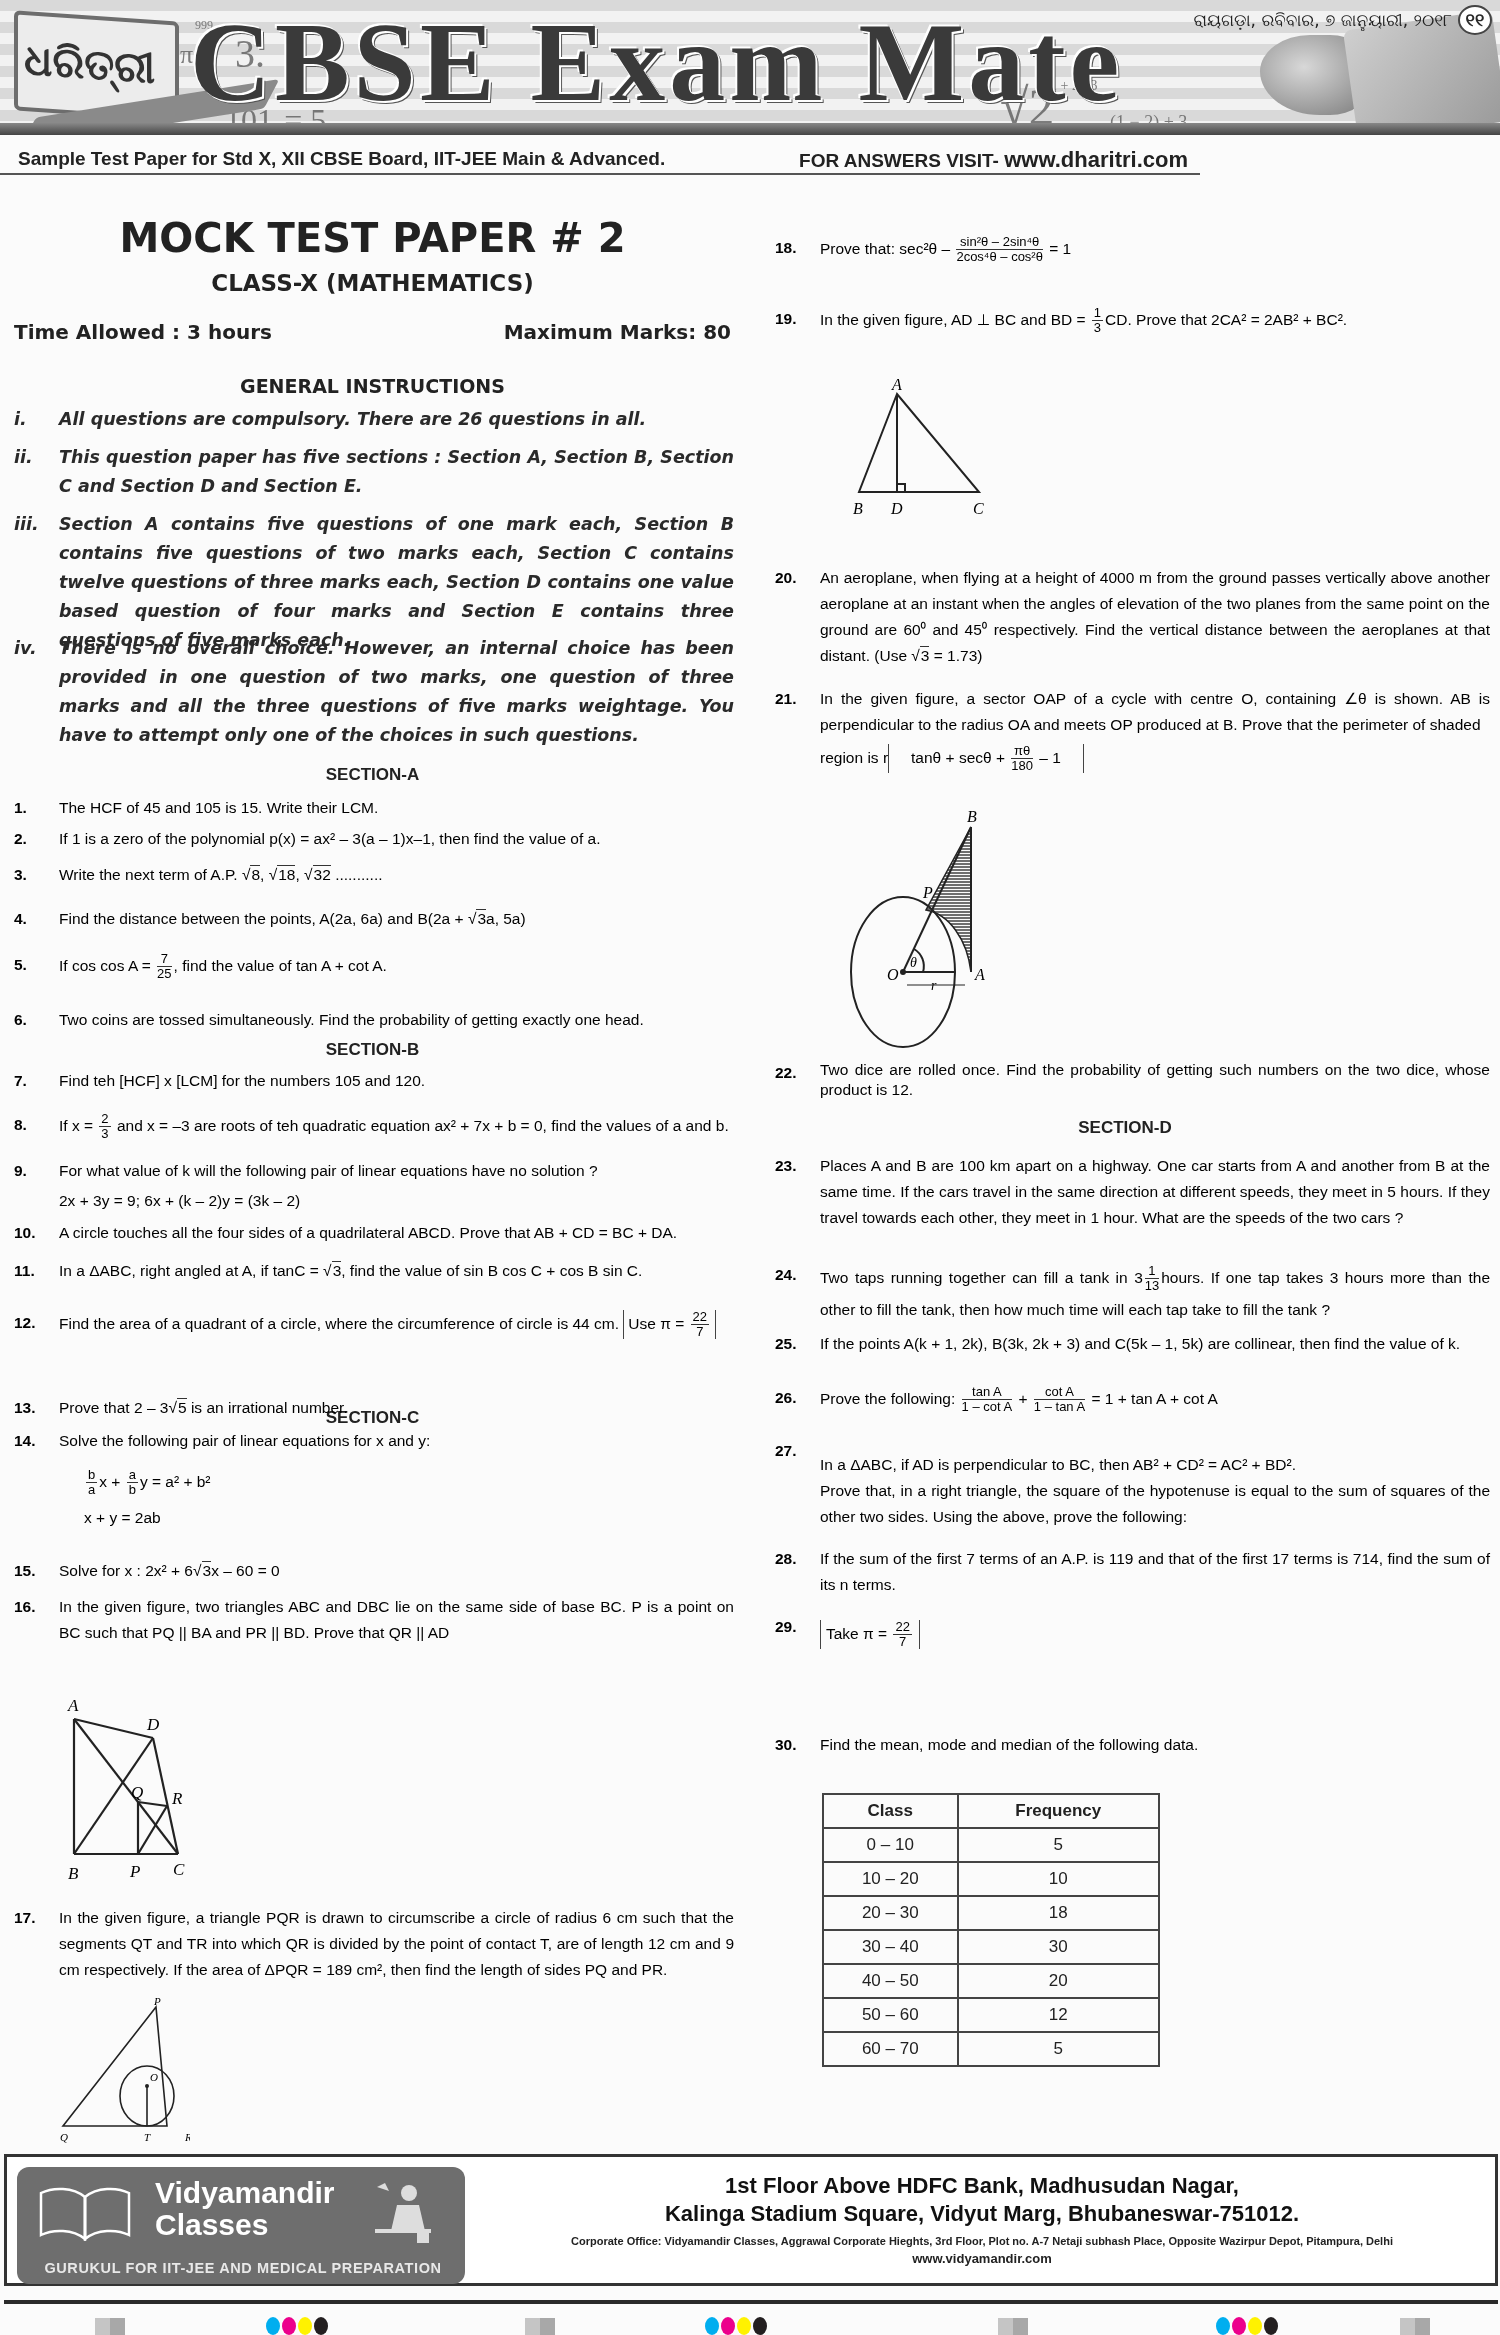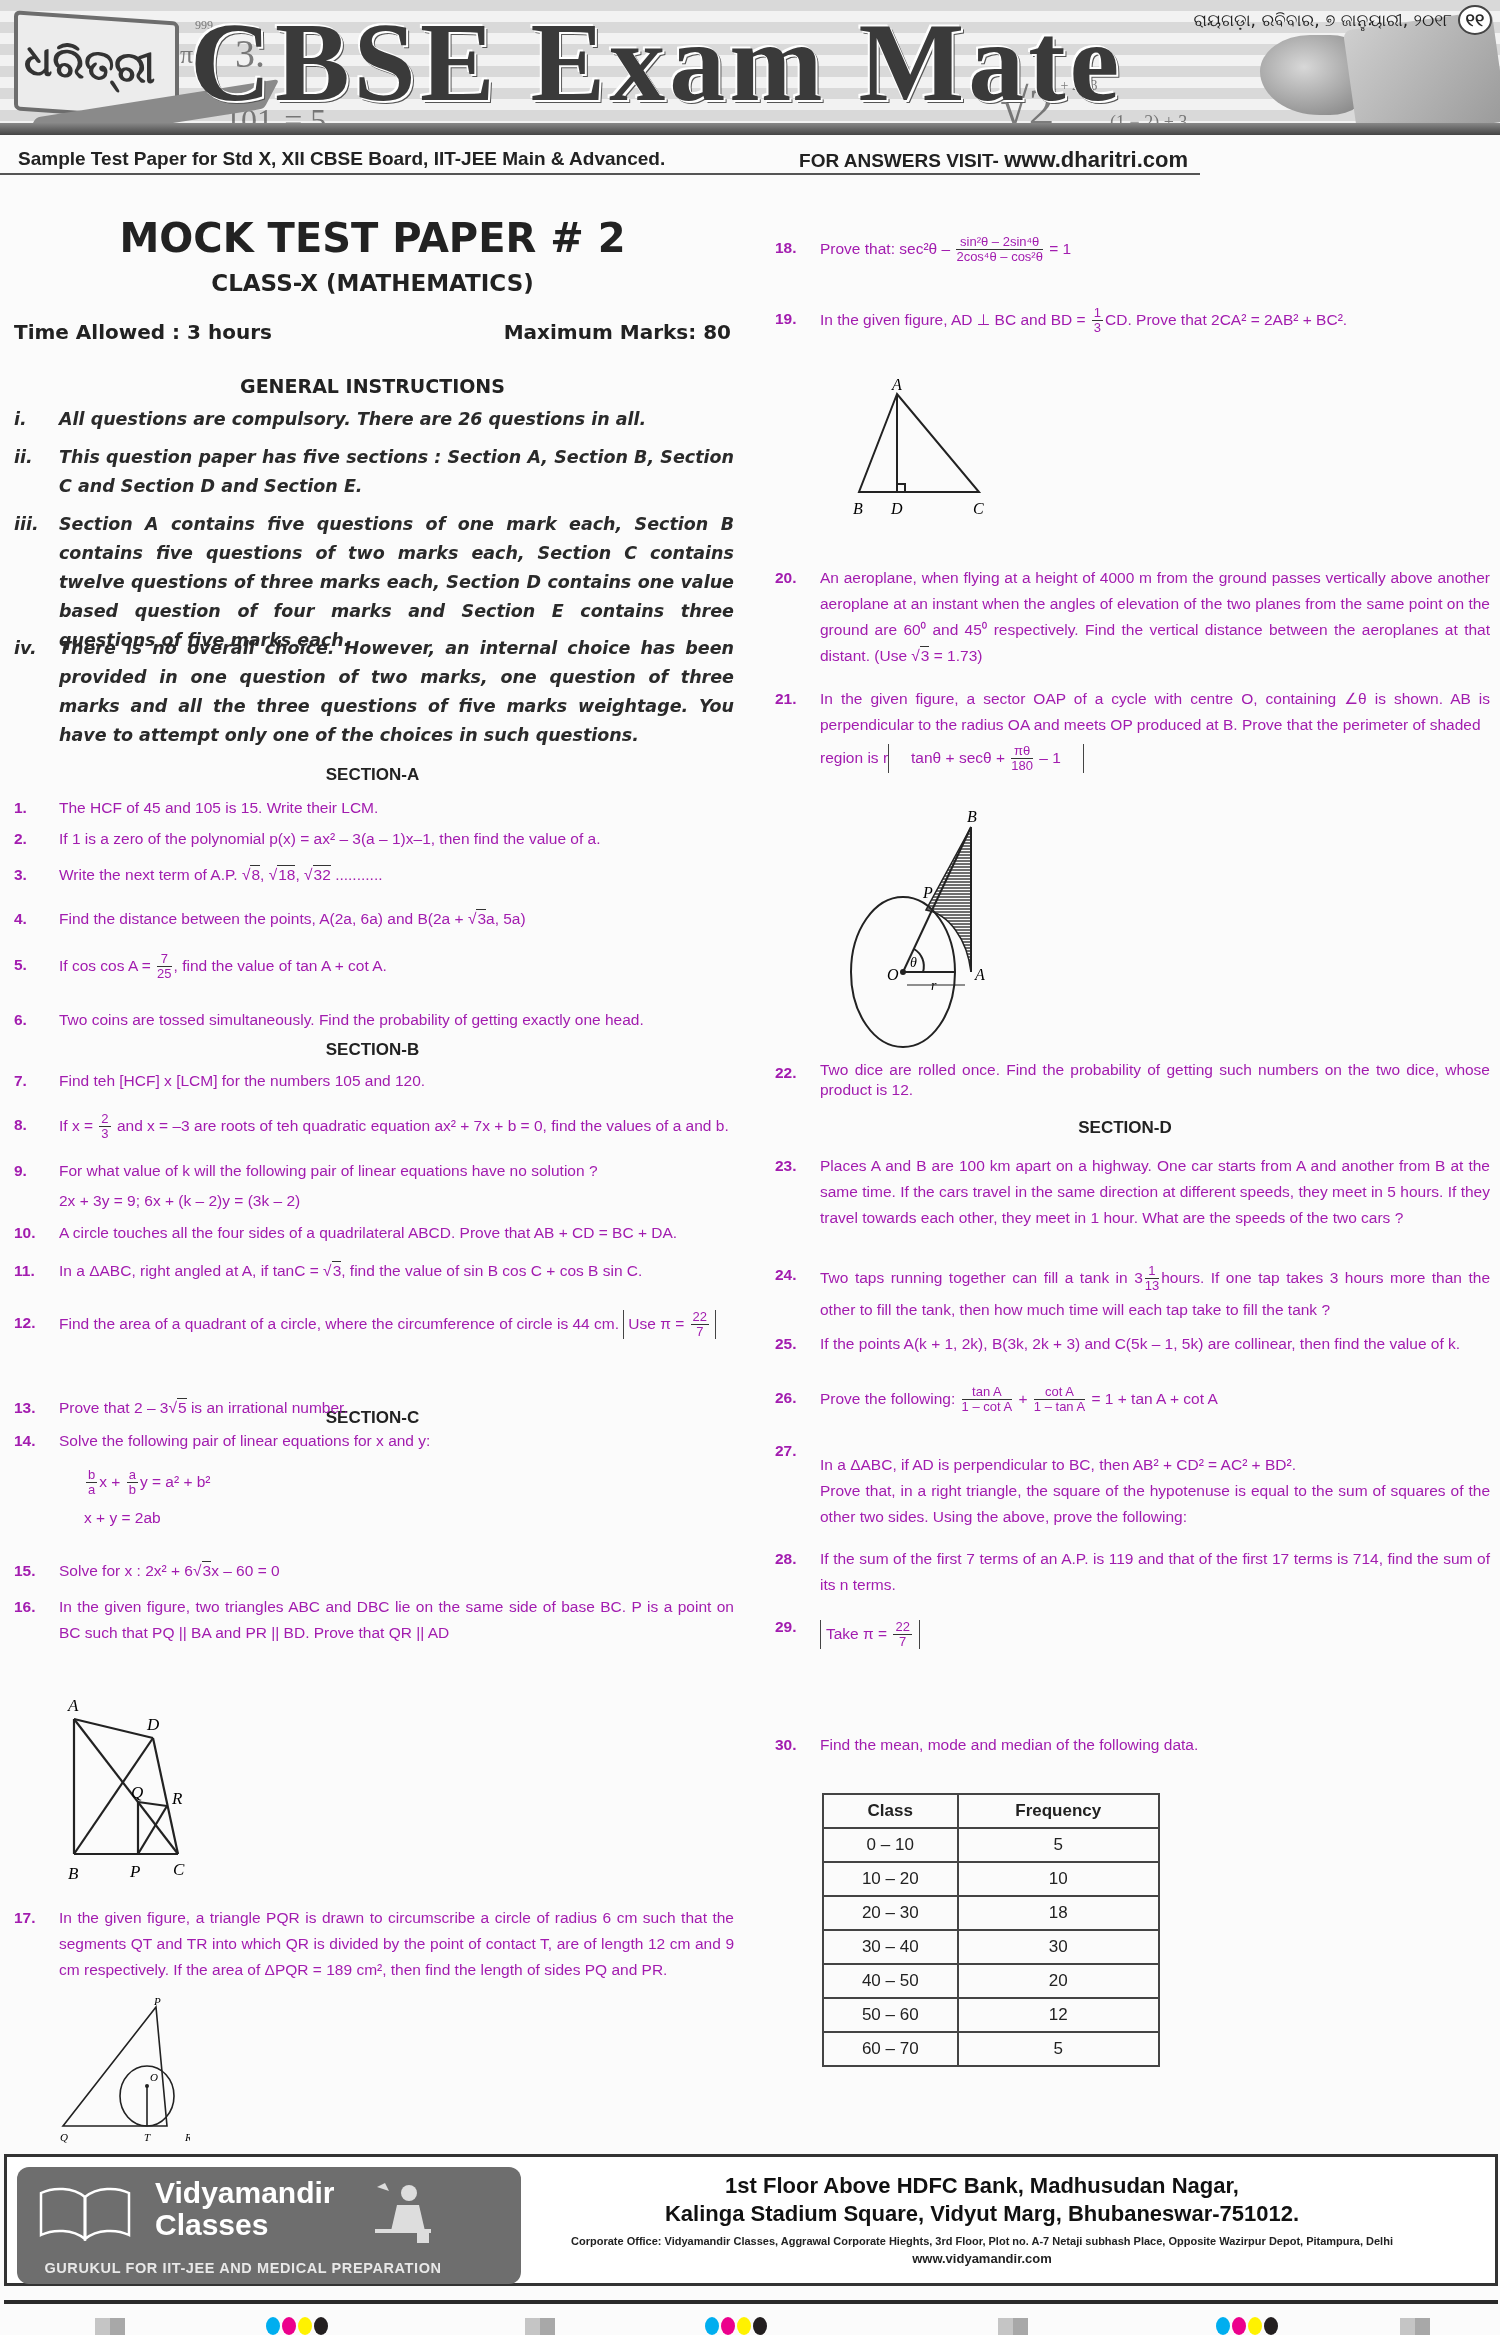--- a/index.html
+++ b/index.html
@@ -24,37 +24,37 @@
 .col-left{position:absolute;left:0;top:200px;width:745px}
 h1.mock{position:absolute;left:0;width:745px;top:15px;text-align:center;font-family:"DejaVu Sans",sans-serif;font-size:40px;font-weight:bold;color:#222}
 h2.cls{position:absolute;left:0;width:745px;top:70px;text-align:center;font-family:"DejaVu Sans",sans-serif;font-size:23px;font-weight:bold;color:#222}
 .meta{position:absolute;top:120px;font-family:"DejaVu Sans",sans-serif;font-size:20px;font-weight:bold;color:#222}
 .gi{position:absolute;left:0;width:745px;top:175px;text-align:center;font-family:"DejaVu Sans",sans-serif;font-size:19px;font-weight:bold;color:#222}
 .instr{position:absolute;left:14px;width:720px;font-family:"DejaVu Sans",sans-serif;font-size:17.5px;font-weight:bold;font-style:italic;line-height:29px;color:#2a2a2a;text-align:justify}
 .instr .num{position:absolute;left:0;width:40px}
 .instr .txt{display:block;margin-left:45px}
 .sec{position:absolute;left:0;width:745px;text-align:center;font-size:17px;font-weight:bold;color:#222}
 .sec.r{width:750px}
-.q{position:absolute;font-size:15.5px;line-height:26px;color:#a21caf}
+.q{position:absolute;font-size:15.5px;line-height:26px;color:#000000}
 .q .n{position:absolute;left:0;font-weight:bold}
 .q .t{display:block;text-align:justify}
 .lq{left:14px;width:720px}
 .lq .t{margin-left:45px}
 .rq{left:25px;width:715px}
 .rq .t{margin-left:45px}
 .frac{display:inline-block;vertical-align:middle;text-align:center;font-size:13px;line-height:14px;margin:0 2px}
 .frac span{display:block}
 .frac .top{border-bottom:1px solid #333;padding:0 2px}
 .sq{border-top:1px solid #333;padding-left:1px}
 svg text{font-family:"Liberation Serif",serif;font-style:italic}
 table.freq{position:absolute;left:822px;top:1793px;border-collapse:collapse;width:338px}
 table.freq td,table.freq th{border:2px solid #444;height:34px;text-align:center;font-size:17px;font-weight:normal;color:#222}
 table.freq th{font-weight:bold}
 .footer{position:absolute;left:4px;top:2154px;width:1494px;height:132px;border:3px solid #333;background:#fff}
-.vlogo{position:absolute;left:10px;top:10px;width:504px;height:117px;background:#6e6e6e;border-radius:12px;color:#fff}
+.vlogo{position:absolute;left:10px;top:10px;width:448px;height:117px;background:#6e6e6e;border-radius:12px;color:#fff}
 .vlogo .book{position:absolute;left:18px;top:16px;width:100px;height:58px}
 .vlogo .name{position:absolute;left:138px;top:10px;font-size:30px;font-weight:bold;line-height:32px}
 .vlogo .tag{position:absolute;left:0;width:452px;bottom:8px;text-align:center;font-size:14.5px;font-weight:bold;letter-spacing:.6px;color:#e8e8e8}
 .vlogo .fig{position:absolute;left:350px;top:12px;width:70px;height:70px}
 .addr1,.addr2{position:absolute;left:460px;width:1030px;text-align:center;font-size:22px;font-weight:bold;color:#111}
 .addr1{top:16px}.addr2{top:44px}
 .corp{position:absolute;left:460px;width:1030px;top:78px;text-align:center;font-size:11px;font-weight:bold;color:#222}
 .web{position:absolute;left:460px;width:1030px;top:94px;text-align:center;font-size:13px;font-weight:bold;color:#222}
 .botline{position:absolute;left:4px;top:2300px;width:1494px;height:4px;background:#2a2a2a}
 .reg{position:absolute;top:2318px;width:30px;height:17px}

